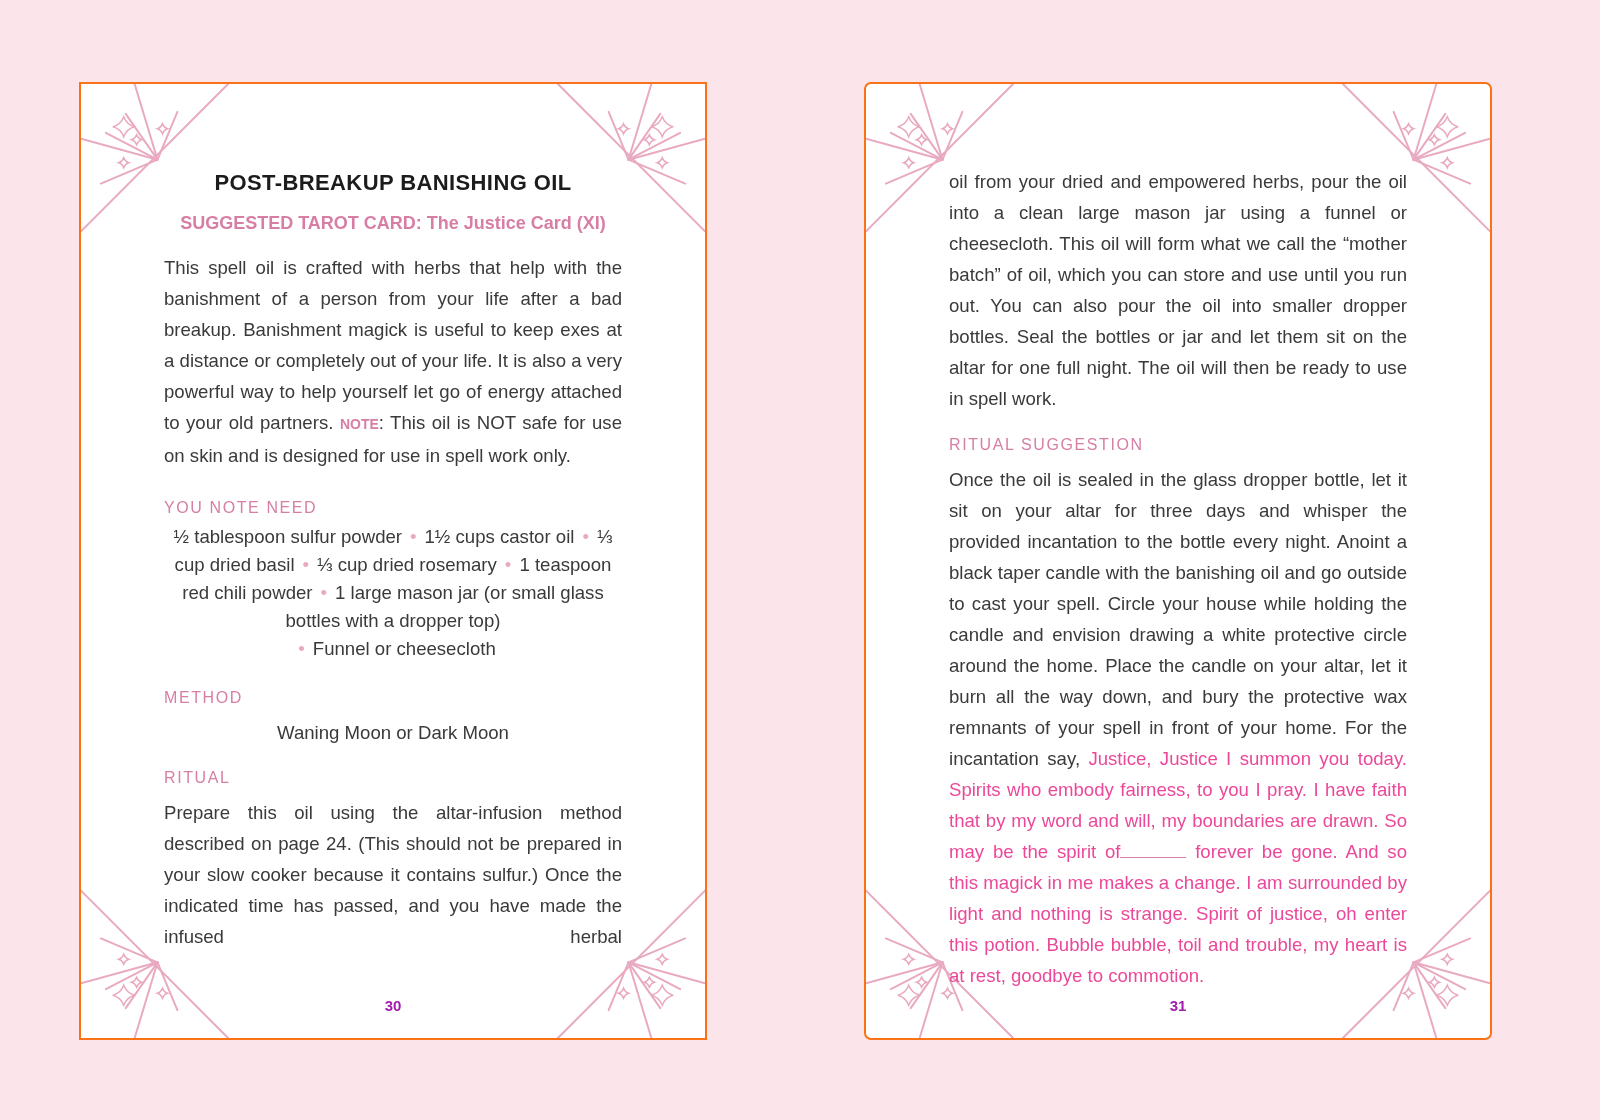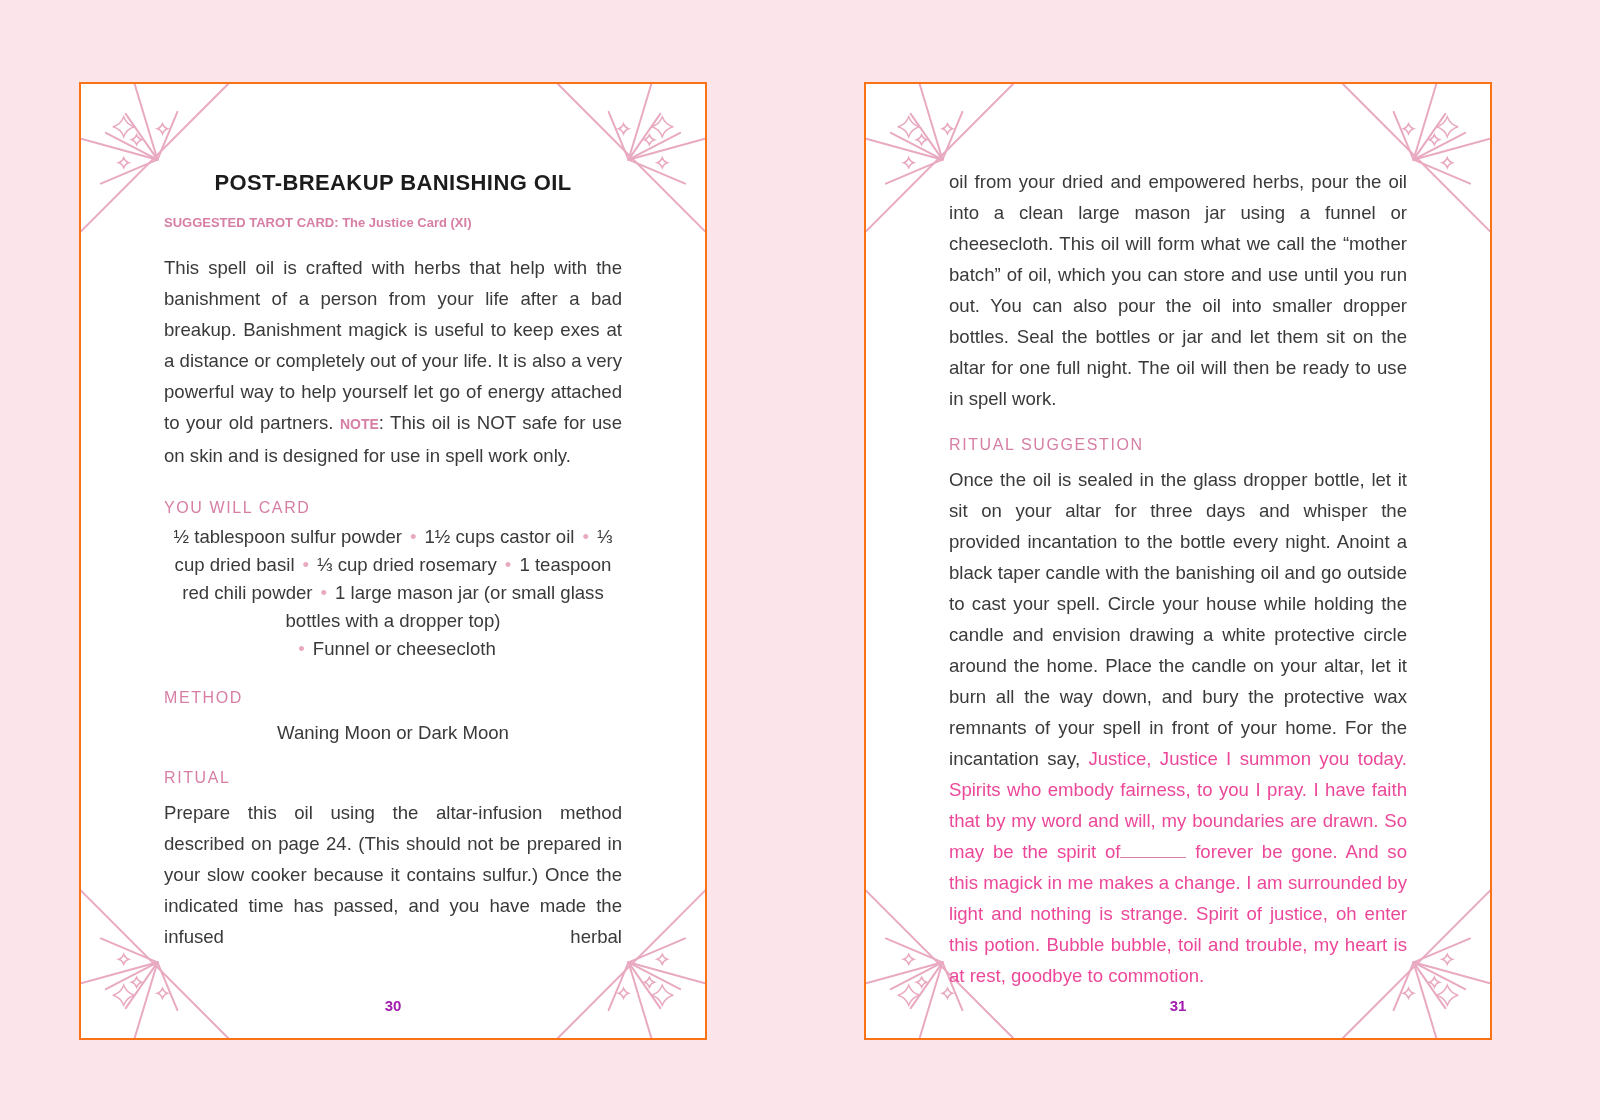--- a/index.html
+++ b/index.html
@@ -13,44 +13,44 @@
   .page {
     position:absolute;
     top:82px;
     width:628px; height:958px;
     background:#ffffff;
     border:2px solid #f97316;
     box-sizing:border-box;
     overflow:hidden;
   }
   .page.left { left:79px; }
-  .page.right { left:864px; }
+  .page.right { left:864px;border-radius:7px; }
   .ornaments { position:absolute; left:0; top:0; width:100%; height:100%; pointer-events:none; }
   .content {
     position:absolute;
     left:83px; width:458px;
     color:#3a3a3a;
     font-size:18.6px;
     line-height:31px;
     font-weight:300;
   }
   .title {
     text-align:center;
     font-weight:bold;
     font-size:22px;
     letter-spacing:0.4px;
     color:#1c1c1c;
     margin:0;
     line-height:30px;
   }
   .subtitle {
-    text-align:left;
+    text-align:center;
     color:#d77ea5;
     font-weight:bold;
-    font-size:13px;
+    font-size:18px;
     margin:12px 0 16px 0;
     line-height:26px;
   }
   .para { text-align:justify; margin:0; }
   .note { color:#d77ea5; font-weight:bold; font-size:14px; }
   .heading {
     text-align:left;
     color:#d77ea5;
     font-weight:normal;
     font-size:16px;
@@ -127,21 +127,21 @@
       <path d="M585 874 q1.5 4 5 5 q-3.5 1 -5 5 q-1.5 -4 -5 -5 q3.5 -1 5 -5z" stroke-width="1.5"></path>
     </g>
   </svg>
 
   <div class="content" style="top:84px;">
     <h1 class="title">POST-BREAKUP BANISHING OIL</h1>
     <div class="subtitle">SUGGESTED TAROT CARD: The Justice Card (XI)</div>
     <p class="para"><span>This spell oil is crafted with herbs that help with the banishment of a person from your life after a bad breakup. Banishment magick is useful to keep exes at a distance or completely out of your life. It is also a very powerful way to help yourself let go of energy attached to your old partners.</span> <span class="note">NOTE</span><span>: This oil is NOT safe for use on skin and is designed for use in spell work only.</span></p>
 
     <div style="height:26px;"></div>
-    <h2 class="heading">YOU WILL CARD</h2>
+    <h2 class="heading">YOU NOTE NEED</h2>
     <p class="center-text" style="margin-top:4px;">
       <span>½ tablespoon sulfur powder</span><span class="bullet">•</span><span>1½ cups castor oil</span><span class="bullet">•</span><span>⅓ cup dried basil</span><span class="bullet">•</span><span>⅓ cup dried rosemary</span><span class="bullet">•</span><span>1 teaspoon red chili powder</span><span class="bullet">•</span><span>1 large mason jar (or small glass bottles with a dropper top)</span><br><span class="bullet">•</span><span>Funnel or cheesecloth</span>
     </p>
 
     <div style="height:24px;"></div>
     <h2 class="heading">METHOD</h2>
     <p class="center-text" style="margin-top:10px;">Waning Moon or Dark Moon</p>
 
     <div style="height:20px;"></div>
     <h2 class="heading">RITUAL</h2>

